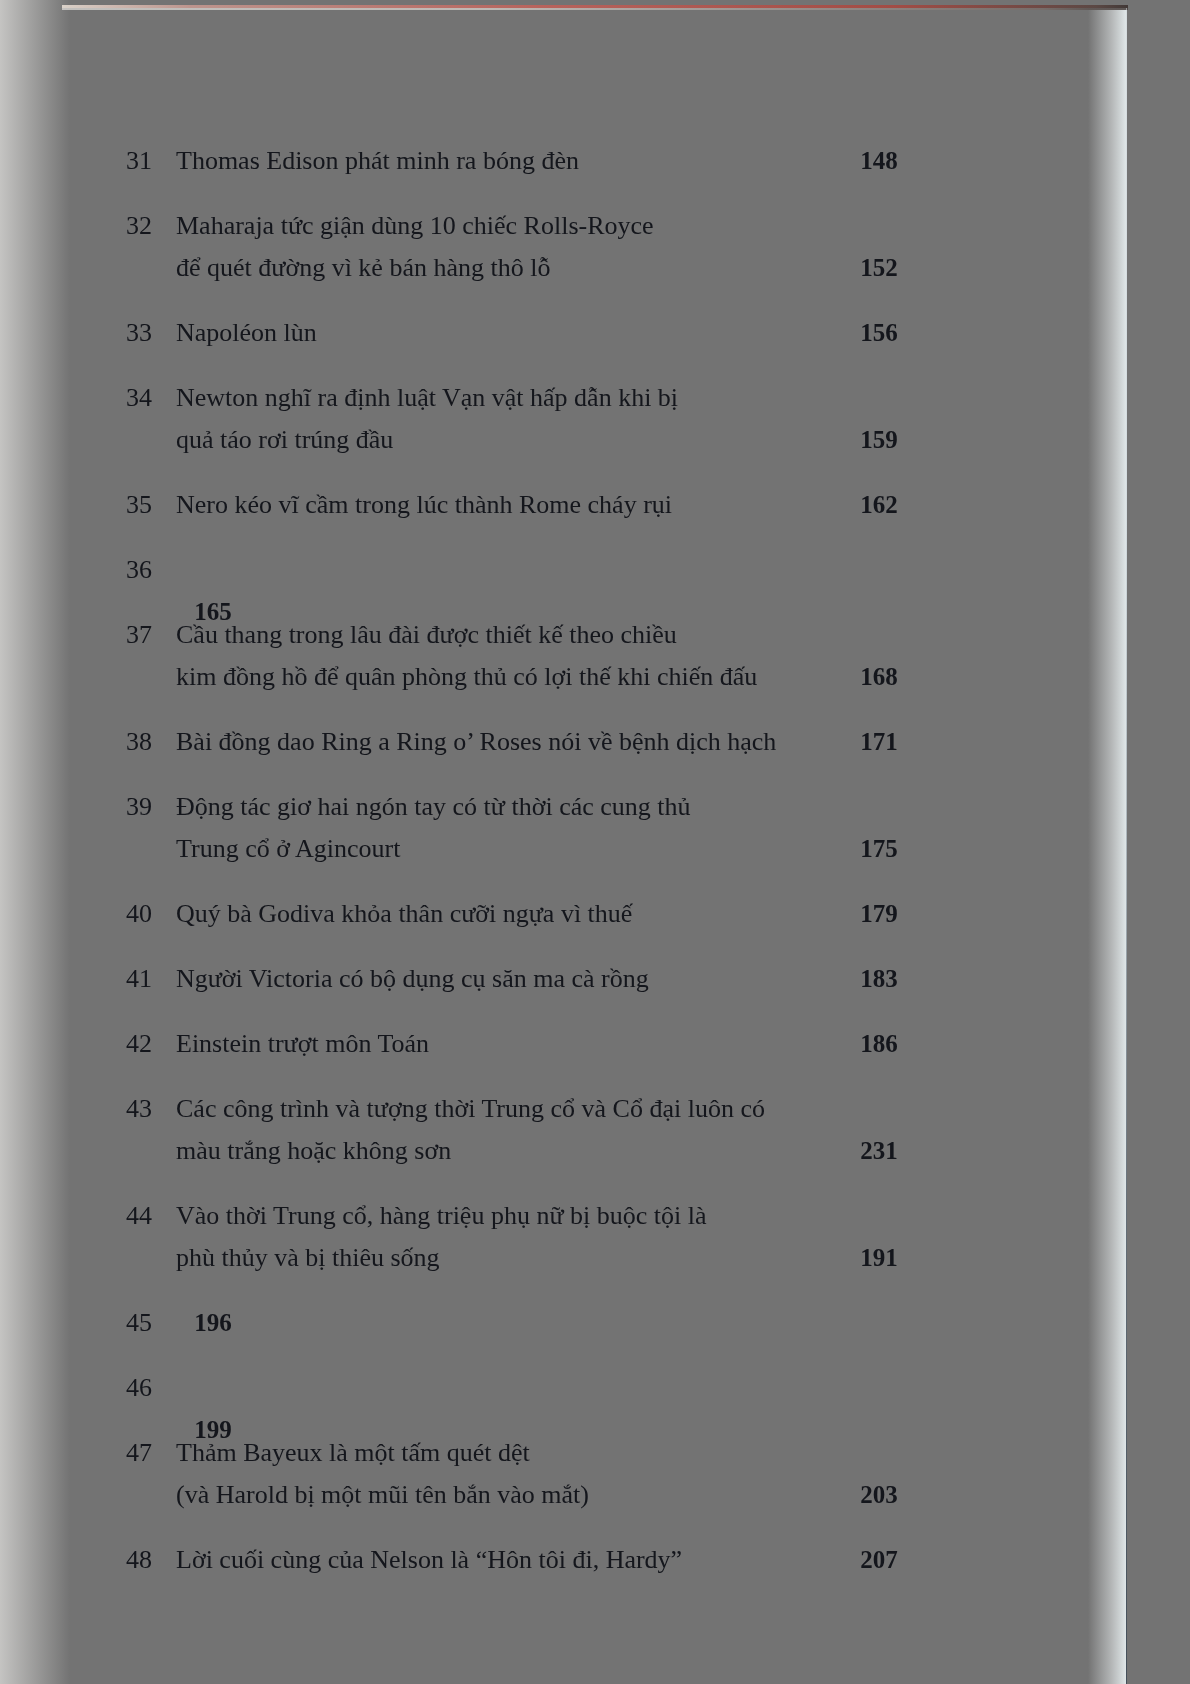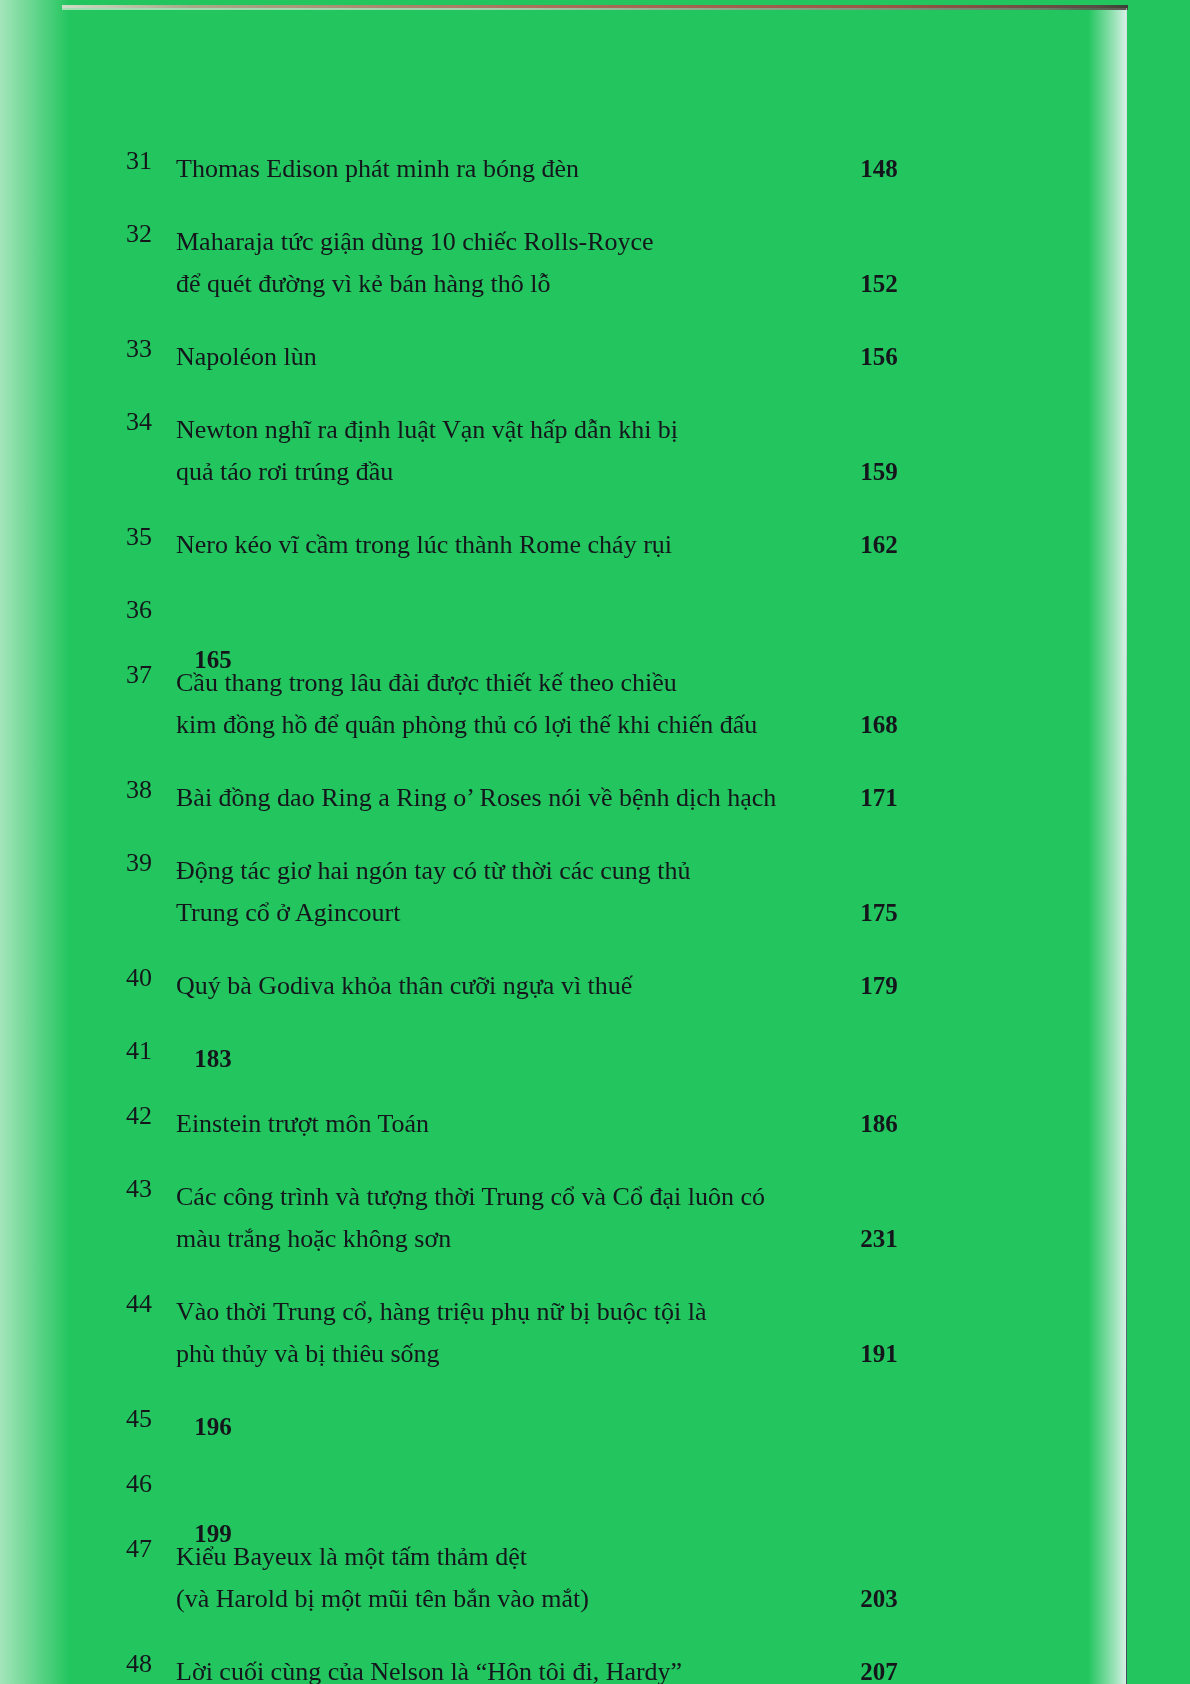--- a/index.html
+++ b/index.html
@@ -9,21 +9,21 @@
     background: #ffffff;
   }
   body {
     font-family: "Liberation Serif", "DejaVu Serif", serif;
   }
 
   .page {
     position: relative;
     width: 1190px;
     height: 1684px;
-    background: #22c55e;
+    background: #737373;
     overflow: hidden;
   }
 
   
   .scan-top-edge {
     position: absolute;
     left: 62px;
     top: 5px;
     width: 1066px;
     height: 3px;
@@ -104,21 +104,20 @@
     color: #14161c;
     text-align: left;
     letter-spacing: 0.1px;
   }
 
   .toc-body {
     flex: 1 1 auto;
     display: flex;
     align-items: flex-start;
     min-width: 0;
-    margin-top: 8px;
   }
 
   .toc-lines {
     flex: 1 1 auto;
     min-width: 0;
   }
 
   .toc-line {
     font-size: 26px;
     line-height: 42px;
@@ -265,20 +264,23 @@
             <div class="toc-line">Quý bà Godiva khỏa thân cưỡi ngựa vì thuế</div>
           </div>
           <div class="toc-pagecol">
             <div class="toc-page row0">179</div>
           </div>
         </div>
       </div>
       <div class="toc-entry">
         <div class="toc-num">41</div>
         <div class="toc-body">
+          <div class="toc-lines">
+            <div class="toc-line">Người Victoria có bộ dụng cụ săn ma cà rồng</div>
+          </div>
           <div class="toc-pagecol">
             <div class="toc-page row0">183</div>
           </div>
         </div>
       </div>
       <div class="toc-entry">
         <div class="toc-num">42</div>
         <div class="toc-body">
           <div class="toc-lines">
             <div class="toc-line">Einstein trượt môn Toán</div>
@@ -325,21 +327,21 @@
         <div class="toc-body">
           <div class="toc-pagecol">
             <div class="toc-page row1">199</div>
           </div>
         </div>
       </div>
       <div class="toc-entry">
         <div class="toc-num">47</div>
         <div class="toc-body">
           <div class="toc-lines">
-            <div class="toc-line">Kiểu Bayeux là một tấm thảm dệt</div>
+            <div class="toc-line">Thảm Bayeux là một tấm quét dệt</div>
             <div class="toc-line">(và Harold bị một mũi tên bắn vào mắt)</div>
           </div>
           <div class="toc-pagecol">
             <div class="toc-page row1">203</div>
           </div>
         </div>
       </div>
       <div class="toc-entry">
         <div class="toc-num">48</div>
         <div class="toc-body">

